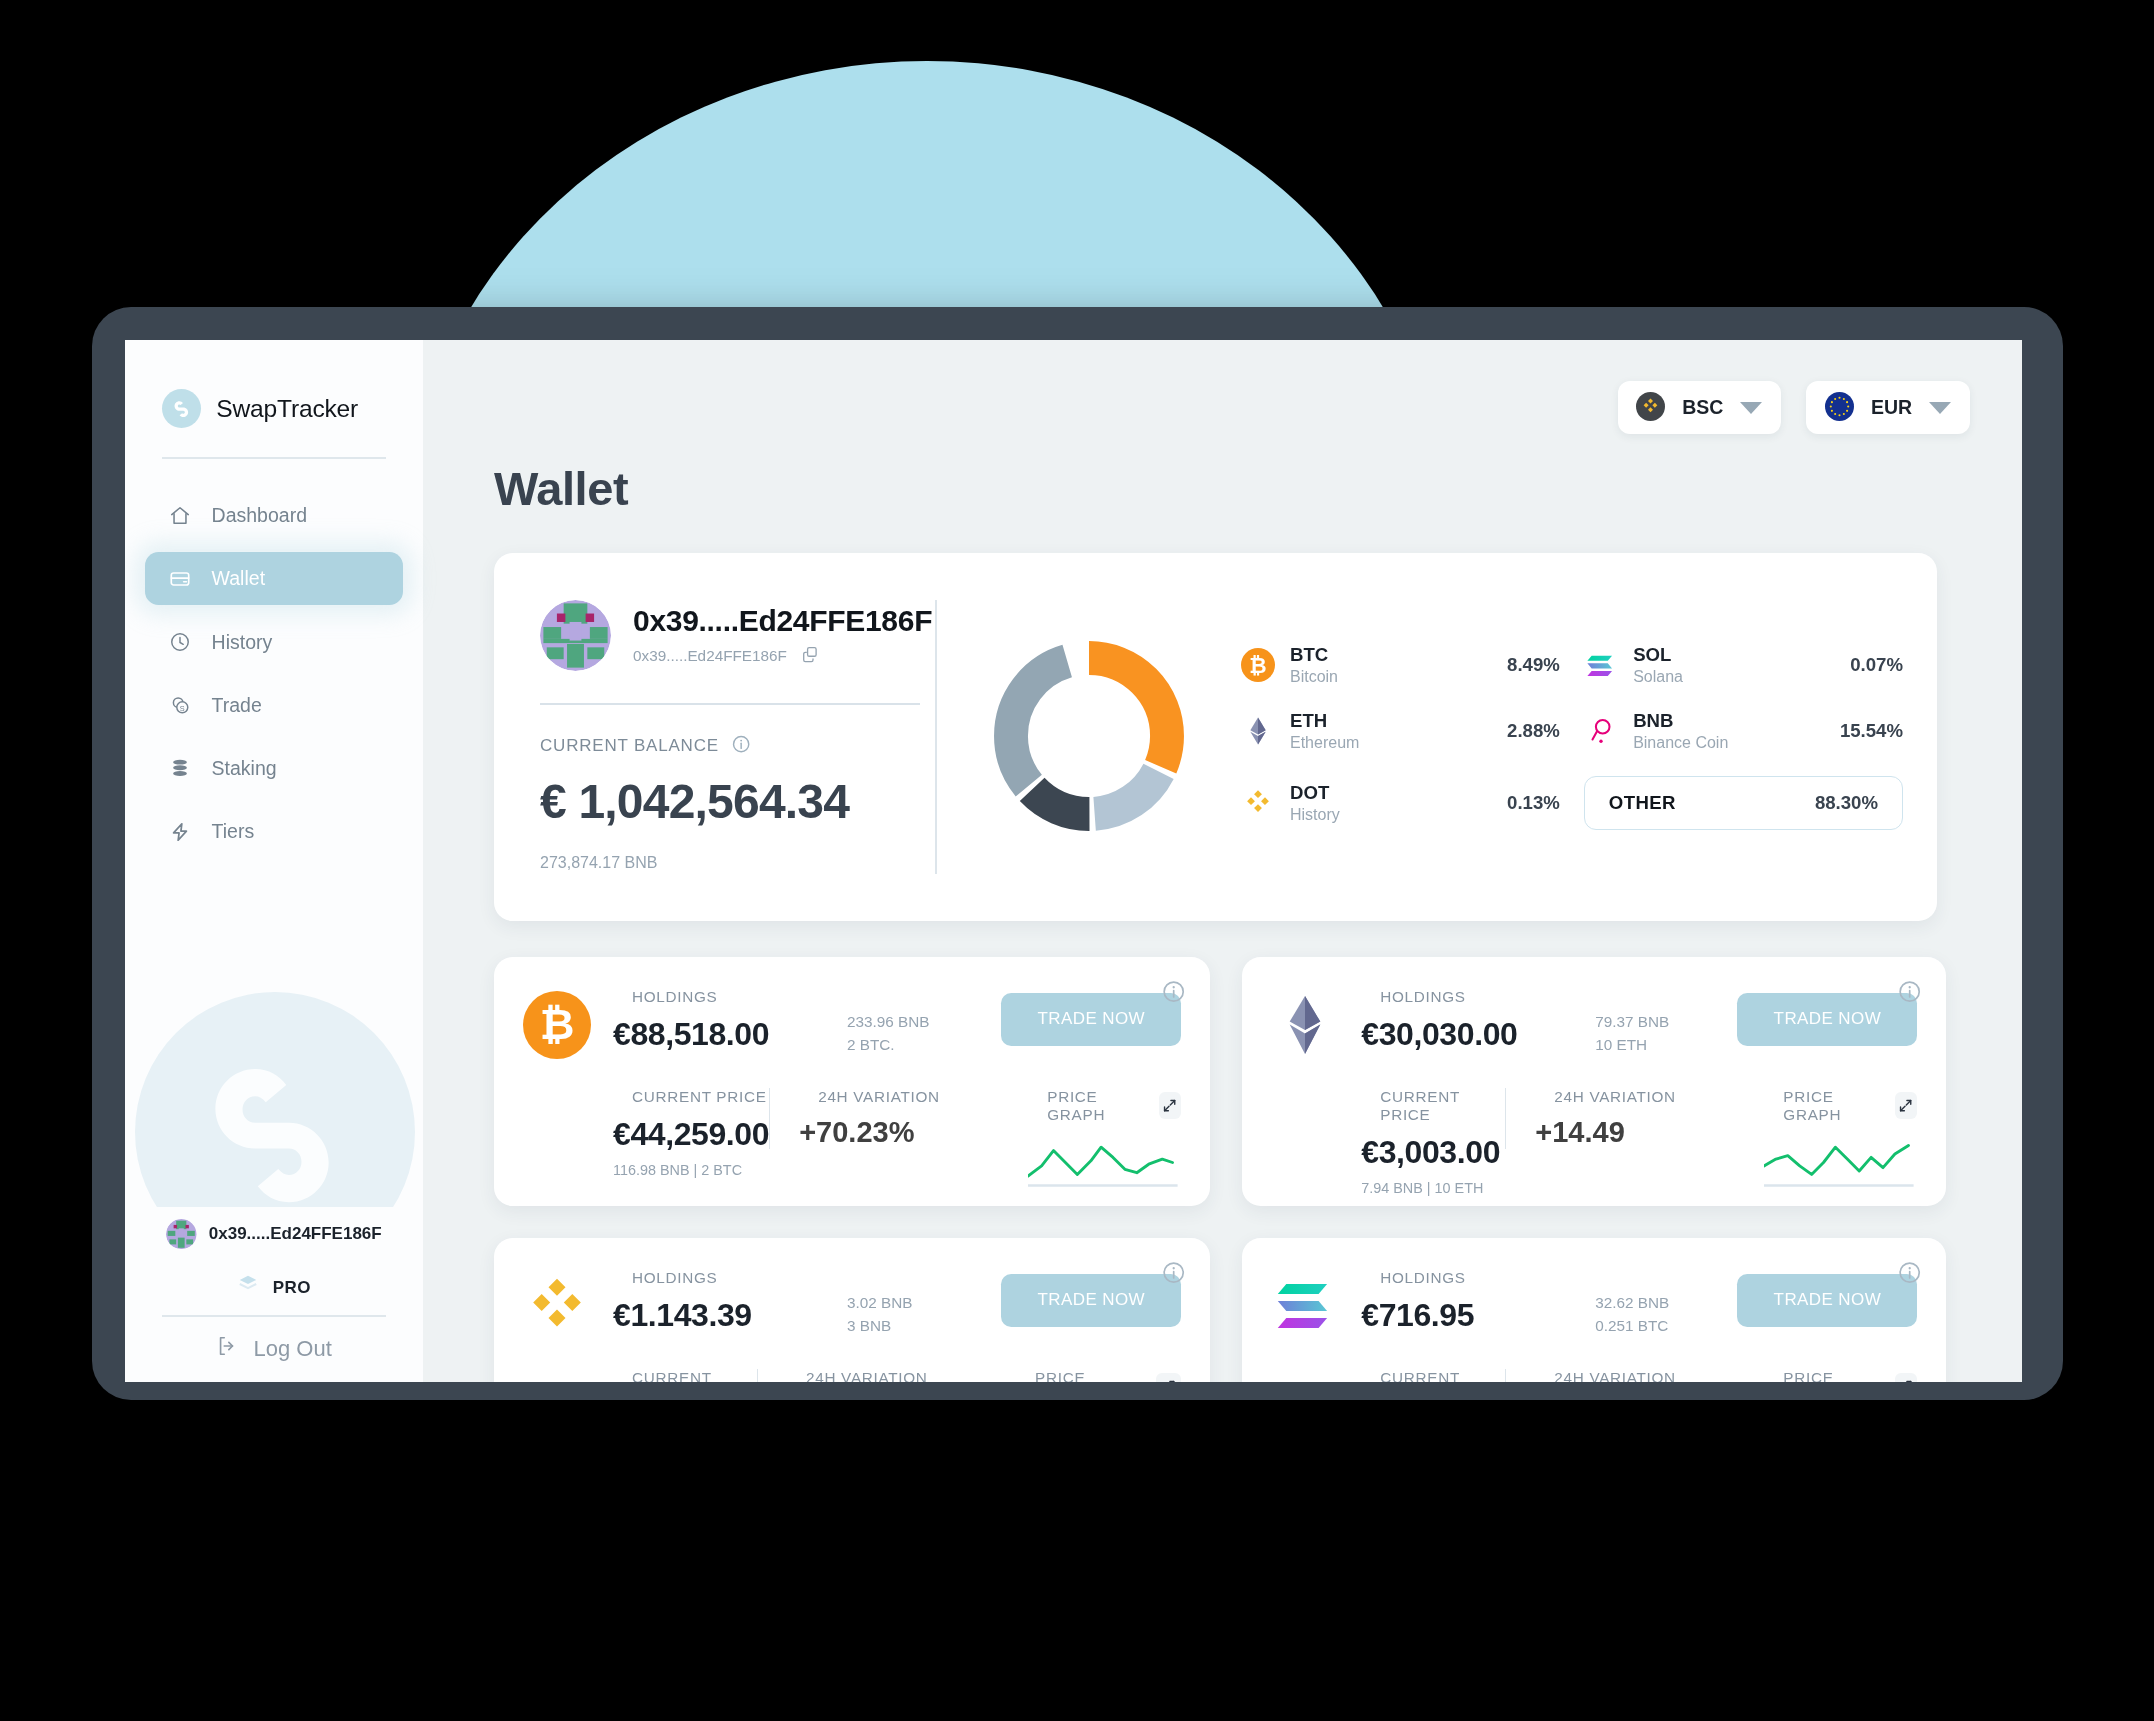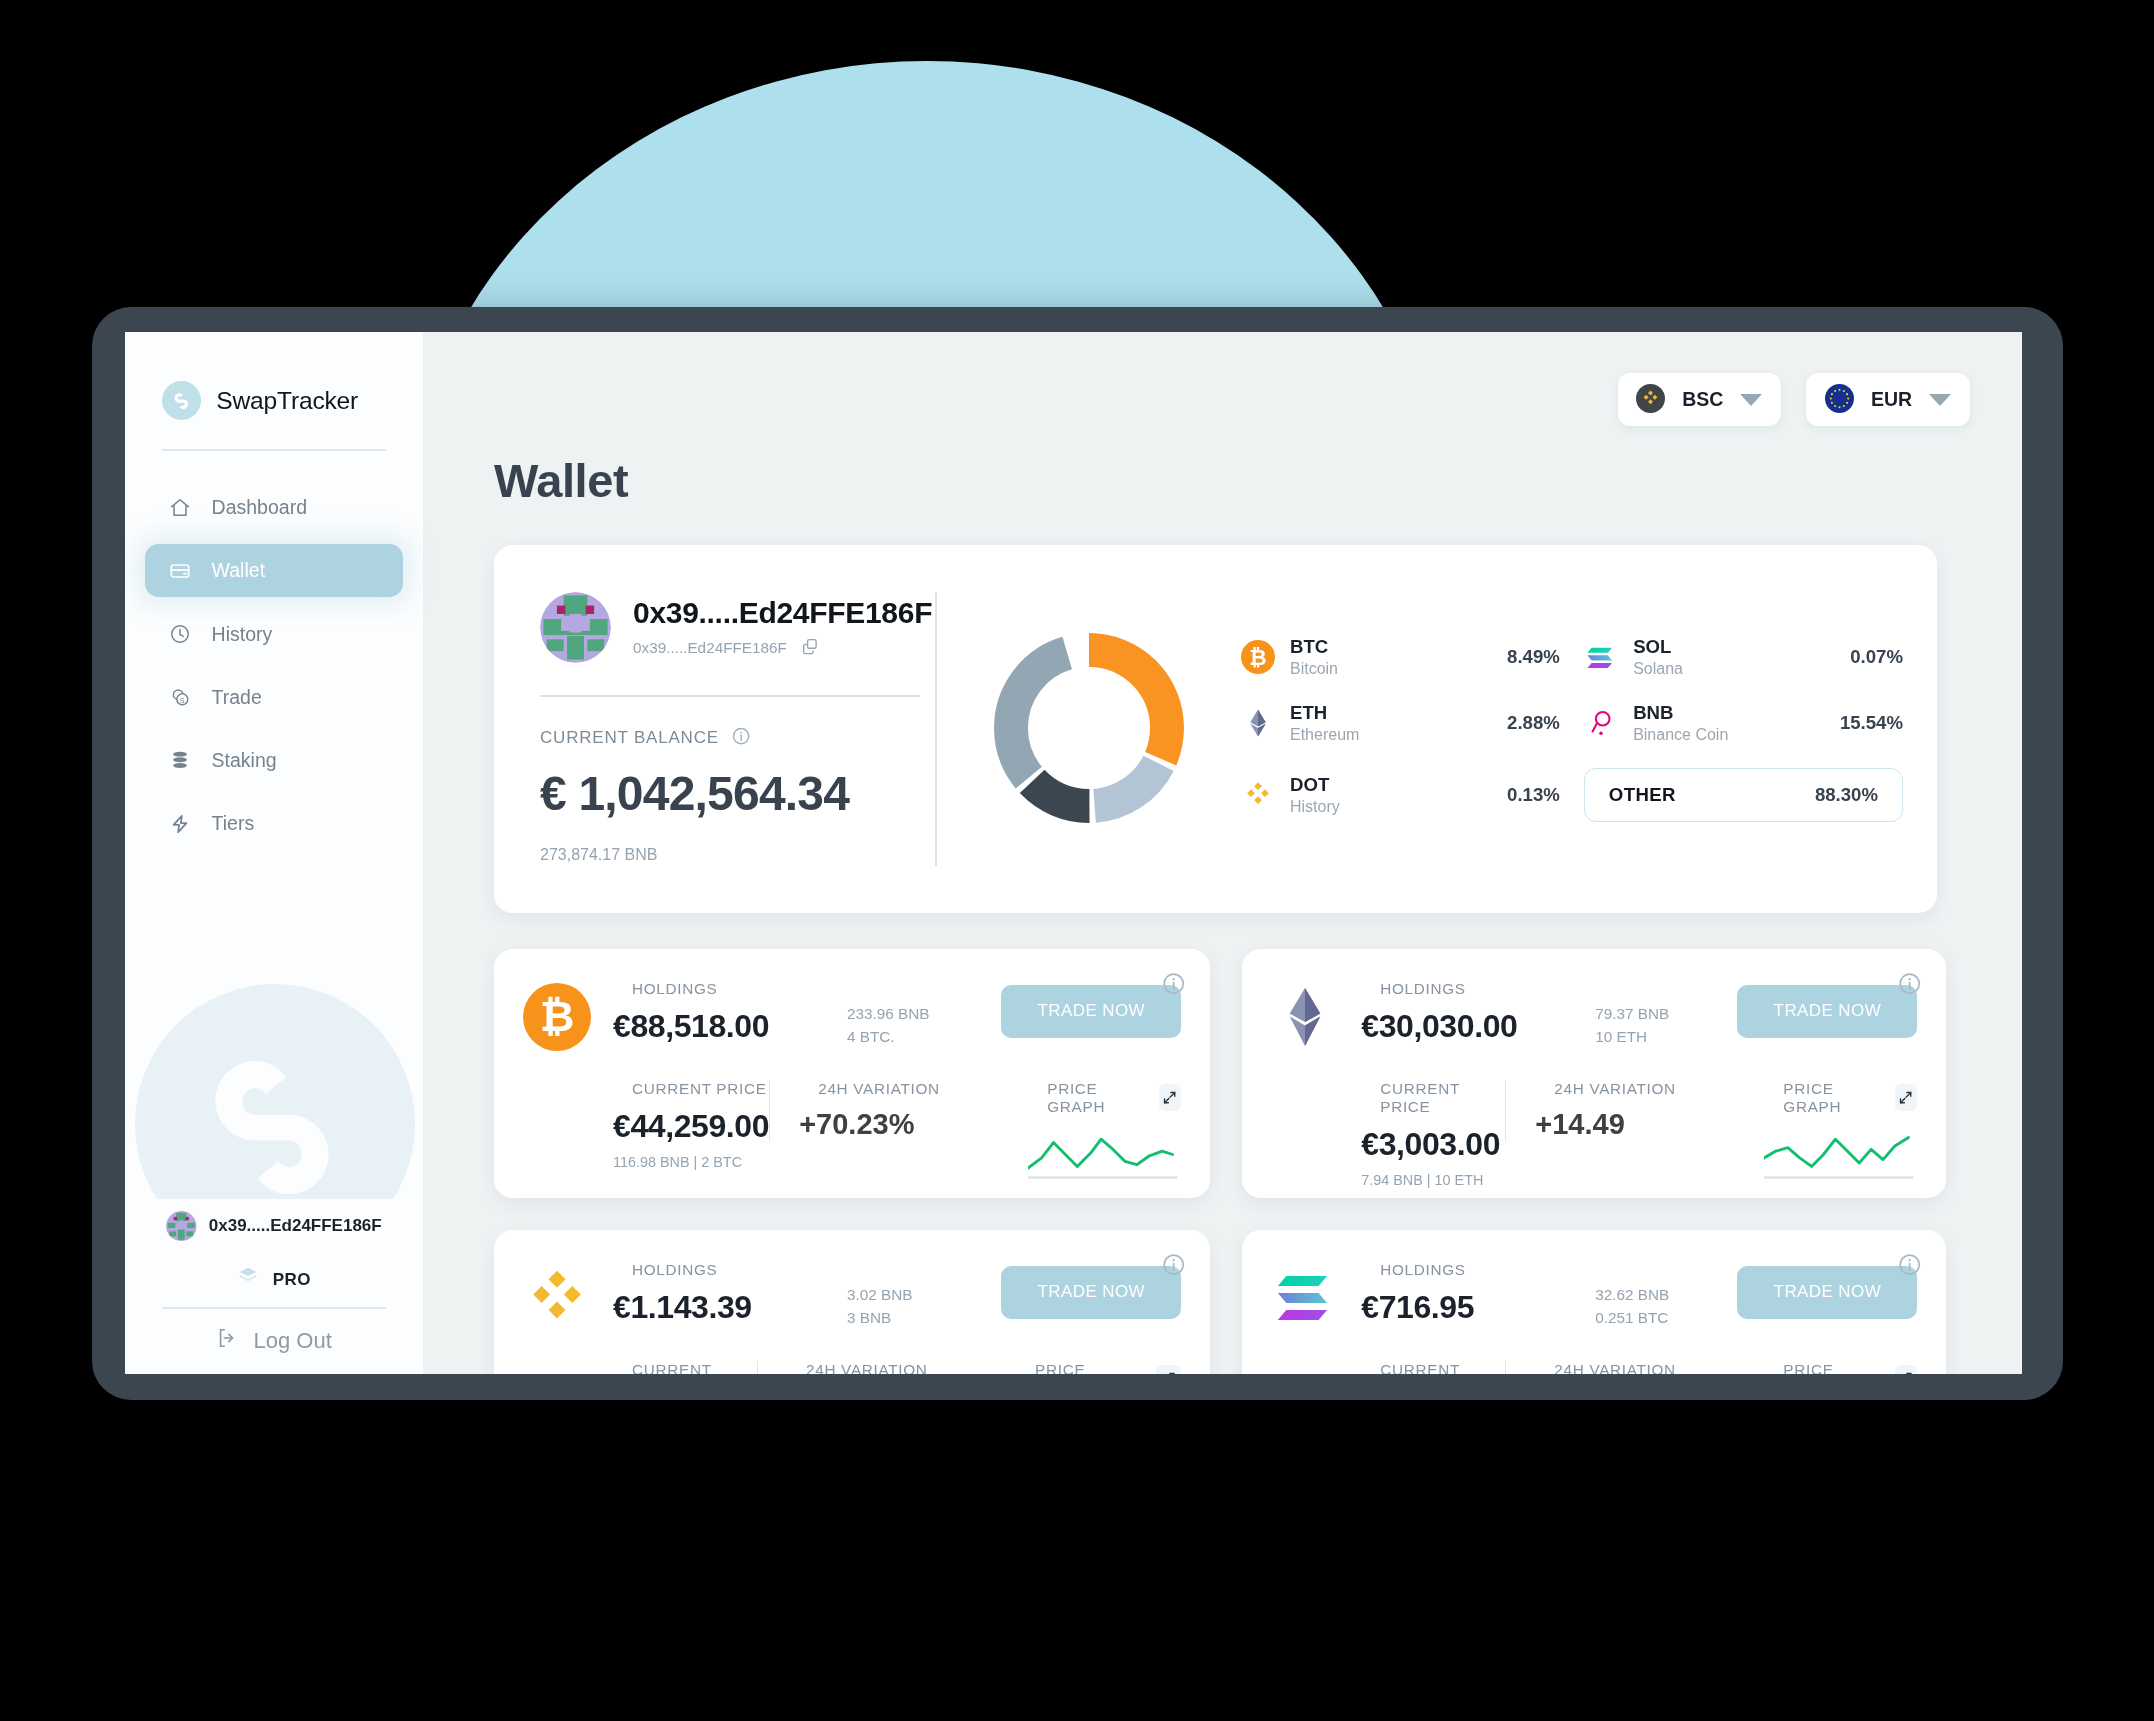--- a/index.html
+++ b/index.html
@@ -24,21 +24,21 @@
   #frame {
     position: absolute;
     left: 92px; top: 307px;
     width: 1971px; height: 1093px;
     background: #3c4651;
     border-radius: 39px;
     box-shadow: 0 22px 51px rgba(0,0,0,.55);
   }
   #screen {
     position: absolute;
-    left: 125px; top: 332px;
+    left: 125px; top: 340px;
     width: 1897px; height: 1042px;
     background: #eef2f3;
     overflow: hidden;
     display: flex;
   }
 
   
   #sidebar {
     width: 298px;
     height: 100%;
@@ -661,21 +661,21 @@
               <circle cx="40" cy="40" r="40" fill="#f7931a"></circle>
               <text x="40" y="57" font-size="50" font-weight="bold" text-anchor="middle" fill="#fff" font-family="Liberation Sans, sans-serif">₿</text>
             </svg>
           </span>
           <div class="ac-hold">
             <div class="lbl">HOLDINGS</div>
             <div class="big">€88,518.00</div>
           </div>
           <div class="ac-amounts">
             <div>233.96 BNB</div>
-            <div>4 BTC.</div>
+            <div>2 BTC.</div>
           </div>
           <button class="trade-btn">TRADE NOW</button>
         </div>
         <div class="ac-bottom">
           <div class="ac-price">
             <div class="lbl">CURRENT PRICE</div>
             <div class="big">€44,259.00</div>
             <div class="sub">116.98 BNB | 2 BTC</div>
           </div>
           <div class="ac-var">

